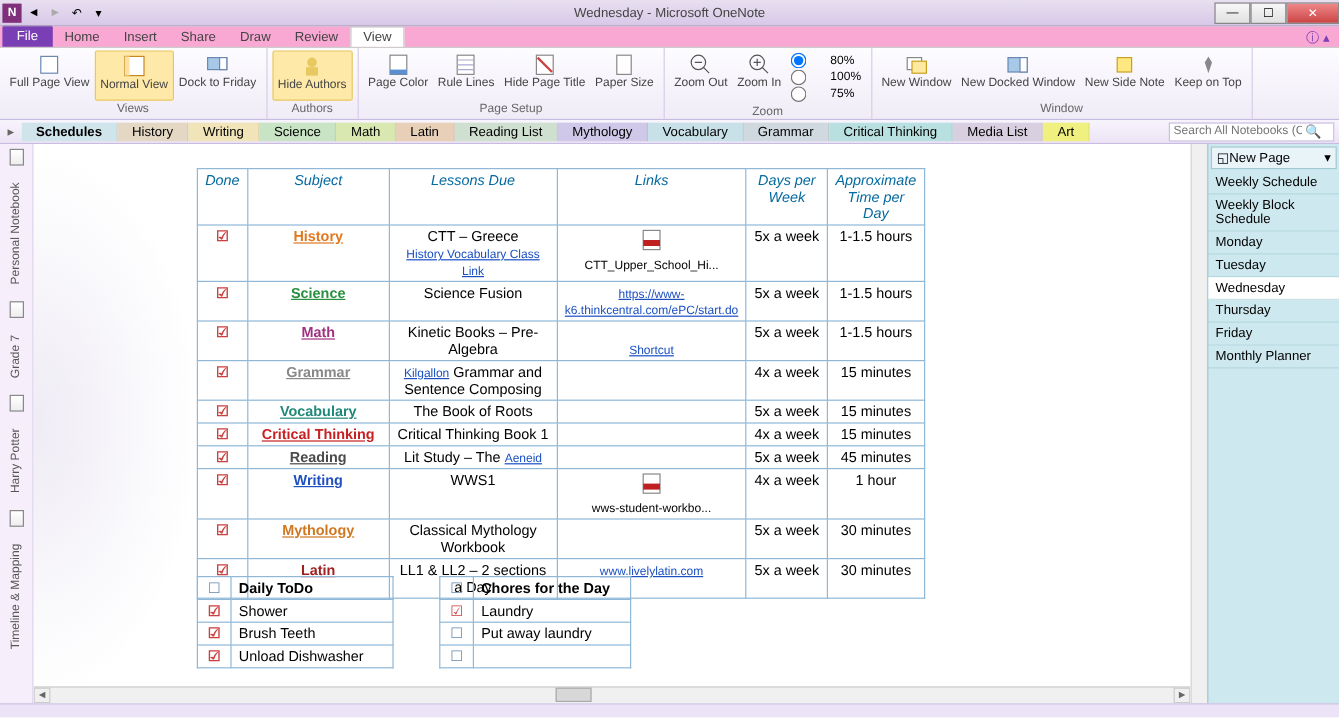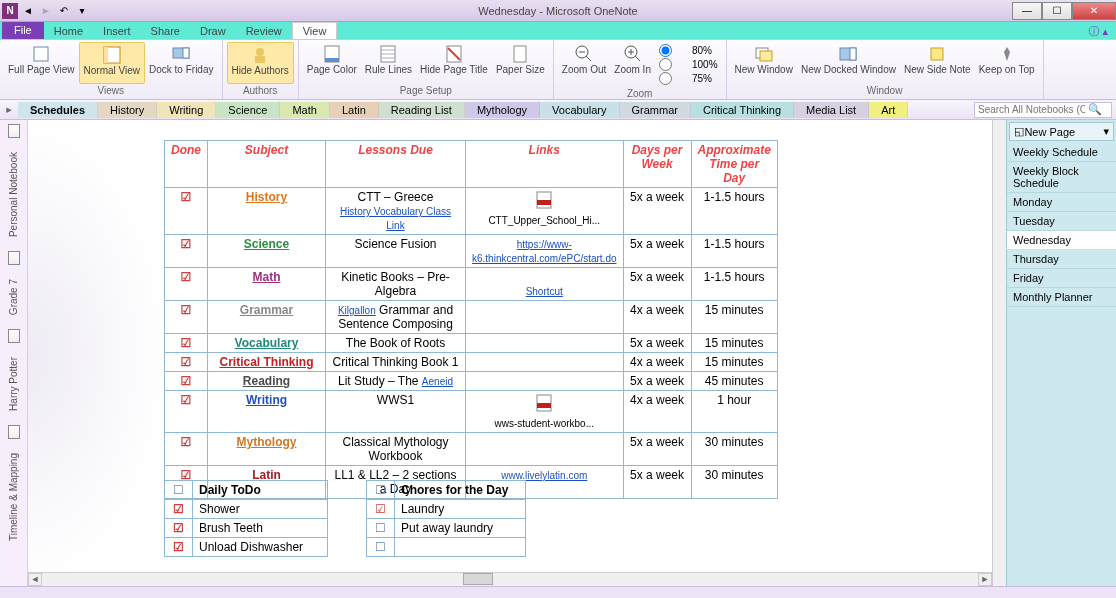--- a/index.html
+++ b/index.html
@@ -8,21 +8,21 @@
 
 .titlebar { height: 22px; background: linear-gradient(#e8e0f0, #d8c8e8); display: flex; align-items: center; border-bottom: 1px solid #b0a0c0; position: relative; }
 .titlebar .qat { display: flex; align-items: center; gap: 2px; padding-left: 2px; }
 .titlebar .qat .ico { width: 16px; height: 16px; display: inline-flex; align-items: center; justify-content: center; font-size: 10px; }
 .titlebar .apptitle { position: absolute; left: 50%; transform: translateX(-50%); font-size: 11px; color: #444; }
 .titlebar .winbtns { margin-left: auto; display: flex; }
 .titlebar .winbtns div { width: 30px; height: 18px; border: 1px solid #888; background: linear-gradient(#f8f8f8,#e0e0e0); display: flex; align-items: center; justify-content: center; font-size: 10px; }
 .titlebar .winbtns .close { background: linear-gradient(#e88,#c44); color: #fff; width: 44px; }
 
 
-.ribbon-tabs { height: 18px; background: #5eead4; display: flex; align-items: flex-end; padding-left: 2px; border-bottom: 1px solid #ccc; }
+.ribbon-tabs { height: 18px; background: #f9a8d4; display: flex; align-items: flex-end; padding-left: 2px; border-bottom: 1px solid #ccc; }
 .ribbon-tabs .tab { padding: 2px 10px; font-size: 11px; color: #444; cursor: pointer; }
 .ribbon-tabs .tab.file { background: #7b3fb5; color: #fff; border-radius: 2px 2px 0 0; padding: 3px 12px; }
 .ribbon-tabs .tab.active { background: #fff; border: 1px solid #ccc; border-bottom: none; }
 .ribbon-tabs .help { margin-left: auto; padding-right: 8px; color: #7b3fb5; }
 
 
 .ribbon { height: 60px; background: linear-gradient(#fdfcff,#f0ecf7); border-bottom: 1px solid #c8bce0; display: flex; }
 .ribbon .group { border-right: 1px solid #d8cce8; padding: 2px 4px; display: flex; flex-direction: column; }
 .ribbon .group .items { display: flex; flex: 1; }
 .ribbon .group .grouplabel { font-size: 10px; color: #666; text-align: center; padding: 1px 0; }
@@ -52,21 +52,21 @@
 .canvas::before { content: ""; position: absolute; left: 0; top: 0; width: 140px; height: 100%; background: radial-gradient(ellipse at left, rgba(200,190,220,.3), transparent 70%); }
 
 .pagecol { width: 110px; background: #cde8ef; border-left: 1px solid #a0c8d0; display: flex; flex-direction: column; font-size: 11px; }
 .pagecol .newpage { background: #e8f4f8; border: 1px solid #a0c8d0; margin: 2px; padding: 2px 4px; display: flex; align-items: center; }
 .pagecol .pgtab { padding: 3px 6px; border-bottom: 1px solid rgba(160,200,208,.5); cursor: pointer; }
 .pagecol .pgtab.active { background: #fff; }
 
 
 .schedule { position: absolute; left: 136px; top: 20px; border-collapse: collapse; font-family: Garamond, Georgia, serif; font-size: 12px; }
 .schedule th, .schedule td { border: 1px solid #8fb8d8; padding: 2px 6px; text-align: center; vertical-align: top; }
-.schedule th { color: #ef4444; font-weight: bold; background: #fff; font-style: italic;}
+.schedule th { color: #0369a1; font-weight: normal; background: #fff; font-style: italic;}
 .schedule .done { width: 40px; }
 .schedule .subj { width: 118px; }
 .schedule .lessons { width: 140px; }
 .schedule .links { width: 128px; text-align: center; }
 .schedule .days { width: 68px; }
 .schedule .time { width: 64px; }
 .chk { color: #cc4040; font-weight: bold; }
 .subject-link { text-decoration: underline; font-weight: bold; cursor: pointer; }
 .link { color: #1a4fc2; text-decoration: underline; font-size: 10px; }
 

